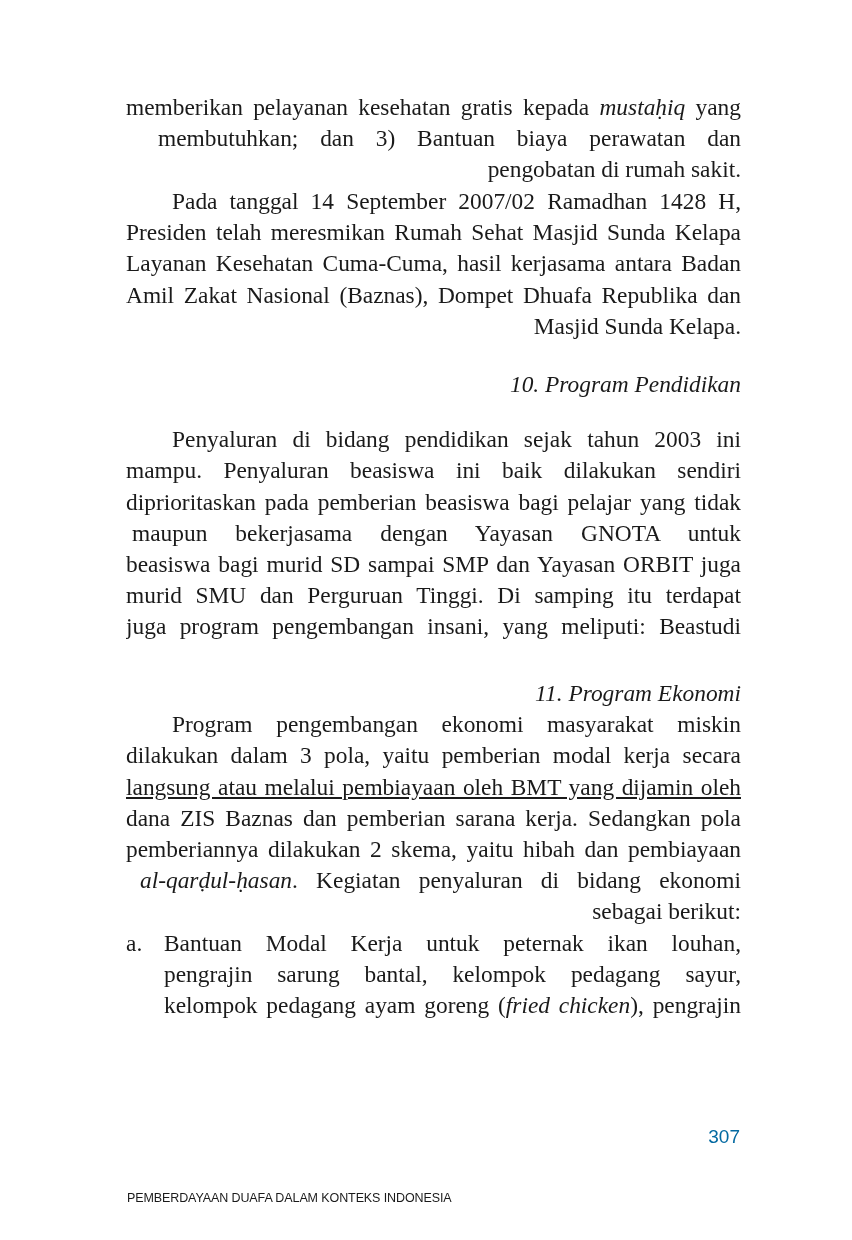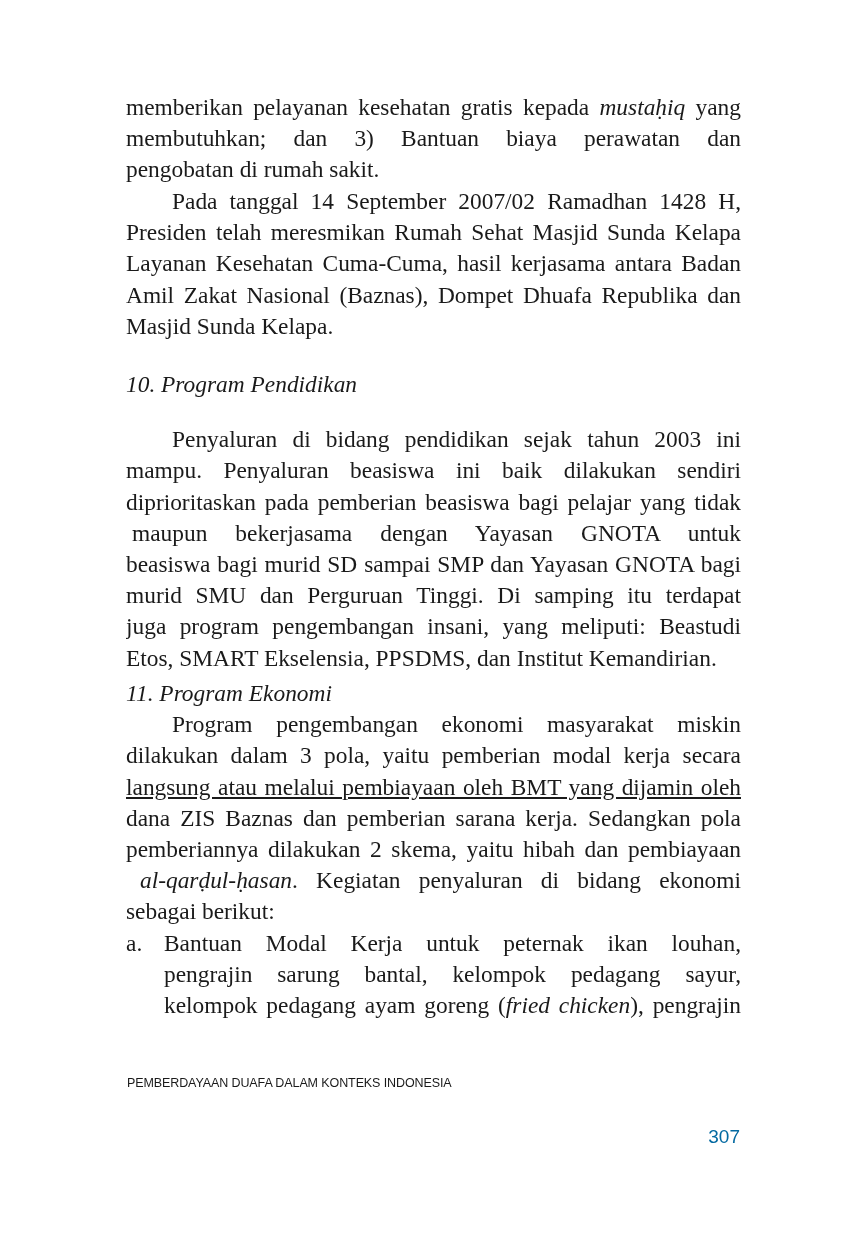--- a/index.html
+++ b/index.html
@@ -5,66 +5,65 @@
     html, body { margin: 0; padding: 0; background: #ffffff; }
     body { width: 852px; height: 1240px; position: relative; overflow: hidden; }
     .page { position: absolute; left: 0; top: 0; width: 852px; height: 1240px; background: #fff; }
     .text {
       position: absolute; left: 126px; width: 615px;
       font-family: "Liberation Serif", "DejaVu Serif", serif;
       font-size: 23.4px; color: #1a1a1a;
     }
     .line { height: 31.2px; line-height: 31.2px; white-space: nowrap; }
     .j { text-align: justify; text-align-last: justify; }
-    .l { text-align: left; }
+    .l { text-align: right; margin-left: 17px; }
     .indent { padding-left: 46px; }
     .heading { font-style: italic; }
     .it { font-style: italic; }
     .item-line { padding-left: 38px; position: relative; }
     .item-marker { position: absolute; left: 0; top: 0; }
     .footer-left {
-      position: absolute; left: 127px; top: 1076px;
+      position: absolute; left: 127px; top: 1191px;
       font-family: "Liberation Sans", "DejaVu Sans", sans-serif;
       font-size: 12.5px; color: #1a1a1a; letter-spacing: -0.1px;
     }
     .footer-right {
       position: absolute; right: 112px; top: 1126px;
       font-family: "Liberation Sans", "DejaVu Sans", sans-serif;
       font-size: 19px; color: #0369a1;
     }
   </style>
 </head>
 <body>
 
 <div class="page">
 
   <div class="text" style="top:92px;">
     <div class="line j" style="white-space: normal; overflow: hidden;"><span>memberikan pelayanan kesehatan gratis kepada </span><span class="it">mustaḥiq</span><span> yang</span></div>
-    <div class="line j" style="white-space: normal; overflow: hidden;">membutuhkan; dan 3) Bantuan biaya perawatan dan</div>
+    <div class="line j" style="white-space: normal; overflow: hidden; margin-left: 32px;">membutuhkan; dan 3) Bantuan biaya perawatan dan</div>
     <div class="line l">pengobatan di rumah sakit.</div>
   </div>
 
   <div class="text" style="top:186px;">
     <div class="line j indent" style="white-space: normal; overflow: hidden;">Pada tanggal 14 September 2007/02 Ramadhan 1428 H,</div>
     <div class="line j" style="white-space: normal; overflow: hidden;">Presiden telah meresmikan Rumah Sehat Masjid Sunda Kelapa</div>
     <div class="line j" style="white-space: normal; overflow: hidden;">Layanan Kesehatan Cuma-Cuma, hasil kerjasama antara Badan</div>
     <div class="line j" style="white-space: normal; overflow: hidden;">Amil Zakat Nasional (Baznas), Dompet Dhuafa Republika dan</div>
     <div class="line l">Masjid Sunda Kelapa.</div>
   </div>
 
   <div class="text" style="top:369px;">
     <div class="line l heading">10. Program Pendidikan</div>
     <div class="line j indent" style="white-space: normal; overflow: hidden; margin-top: 24px;">Penyaluran di bidang pendidikan sejak tahun 2003 ini</div>
     <div class="line j" style="white-space: normal; overflow: hidden;">mampu. Penyaluran beasiswa ini baik dilakukan sendiri</div>
     <div class="line j" style="white-space: normal; overflow: hidden;">diprioritaskan pada pemberian beasiswa bagi pelajar yang tidak</div>
     <div class="line j" style="white-space: normal; overflow: hidden; margin-left: 6px;">maupun bekerjasama dengan Yayasan GNOTA untuk</div>
-    <div class="line j" style="white-space: normal; overflow: hidden;">beasiswa bagi murid SD sampai SMP dan Yayasan GNOTA bagi</div>
+    <div class="line j" style="white-space: normal; overflow: hidden;">beasiswa bagi murid SD sampai SMP dan Yayasan ORBIT juga</div>
     <div class="line j" style="white-space: normal; overflow: hidden;">murid SMU dan Perguruan Tinggi. Di samping itu terdapat</div>
     <div class="line j" style="white-space: normal; overflow: hidden;">juga program pengembangan insani, yang meliputi: Beastudi</div>
-    <div class="line l">Etos, SMART Ekselensia, PPSDMS, dan Institut Kemandirian.</div>
   </div>
 
   <div class="text" style="top:678px;">
     <div class="line l heading">11. Program Ekonomi</div>
     <div class="line j indent" style="white-space: normal; overflow: hidden;">Program pengembangan ekonomi masyarakat miskin</div>
     <div class="line j" style="white-space: normal; overflow: hidden;">dilakukan dalam 3 pola, yaitu pemberian modal kerja secara</div>
     <div class="line j" style="white-space: normal; overflow: hidden; text-decoration: underline;">langsung atau melalui pembiayaan oleh BMT yang dijamin oleh</div>
     <div class="line j" style="white-space: normal; overflow: hidden;">dana ZIS Baznas dan pemberian sarana kerja. Sedangkan pola</div>
     <div class="line j" style="white-space: normal; overflow: hidden;">pemberiannya dilakukan 2 skema, yaitu hibah dan pembiayaan</div>
     <div class="line j" style="white-space: normal; overflow: hidden; margin-left: 14px;"><span class="it">al-qarḍul-ḥasan</span><span>. Kegiatan penyaluran di bidang ekonomi adalah</span></div>

